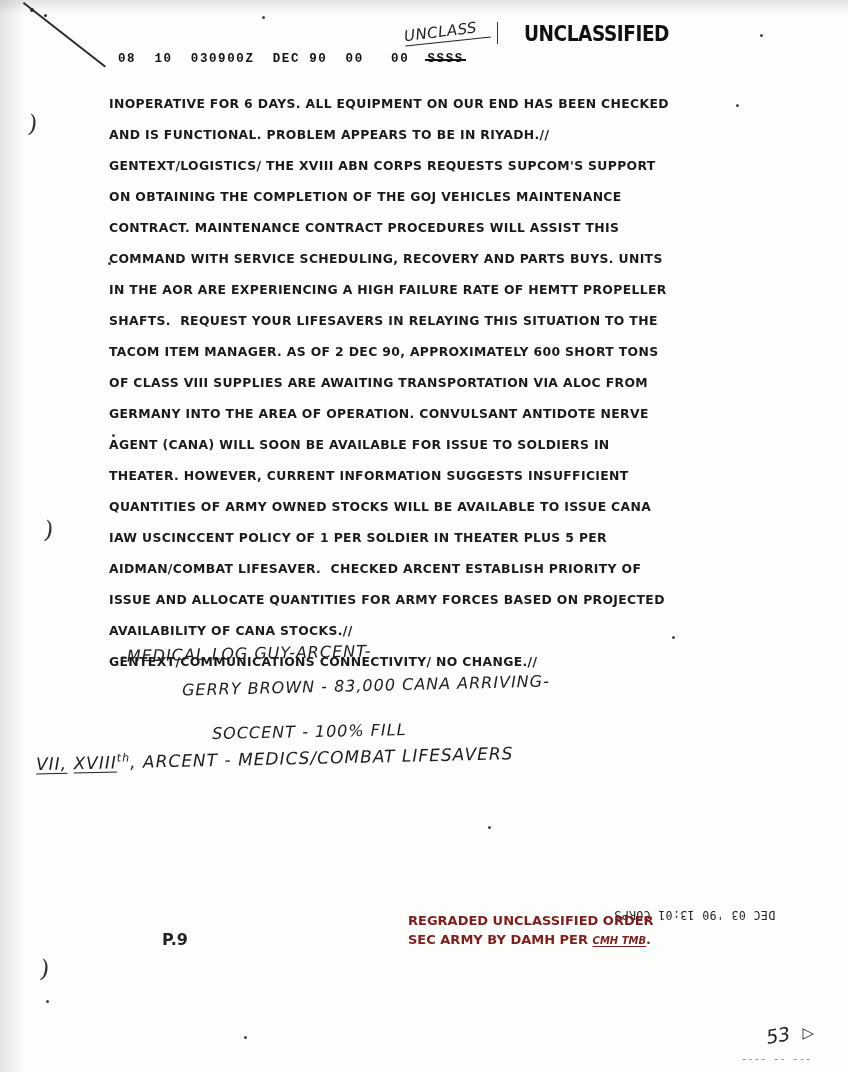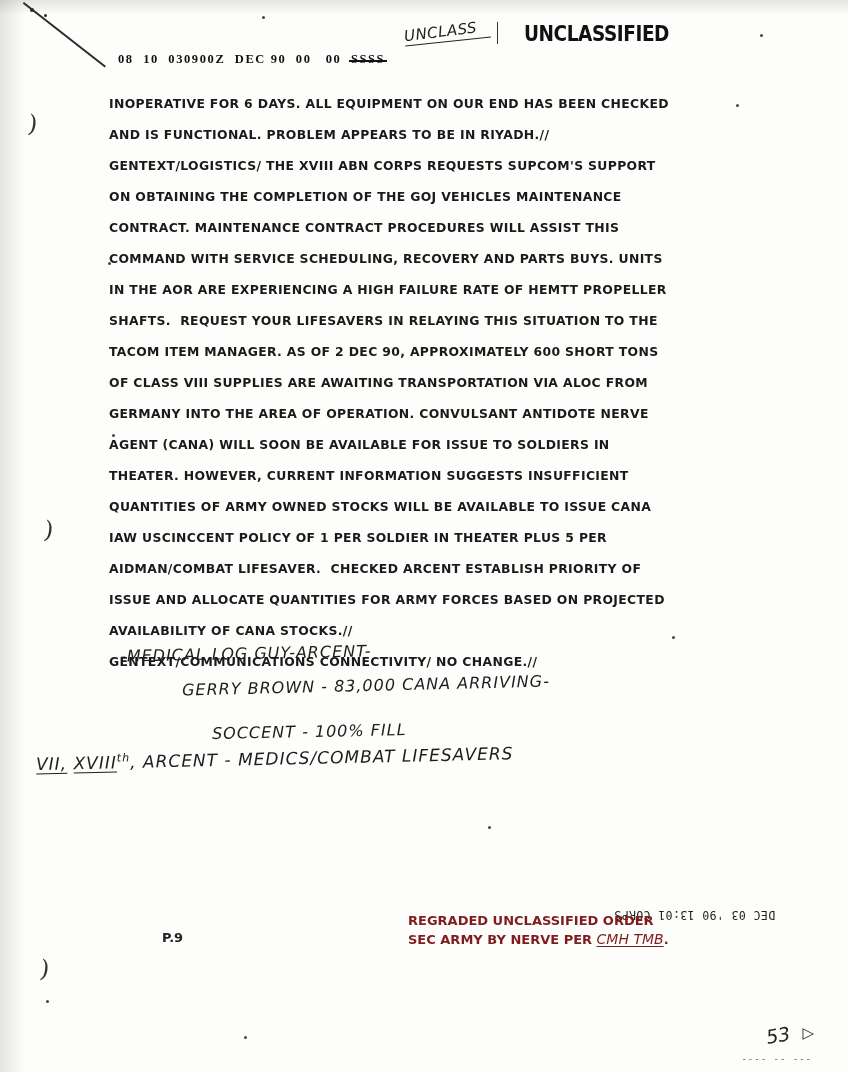--- a/index.html
+++ b/index.html
@@ -69,21 +69,21 @@
     display: block;
     width: 86px;
     height: 1px;
     background: #222;
     margin-top: 1px;
     transform: rotate(1deg);
   }
   .header-line {
     position: absolute;
     left: 118px; top: 52px;
-    font-family: Liberation Serif, serif;
+    font-family: Liberation Mono, monospace;
     font-weight: bold;
     font-size: 12.5px;
     letter-spacing: 1.6px;
     color: #111;
     white-space: pre;
   }
   .header-strike {
     position: relative;
     display: inline-block;
   }
@@ -159,21 +159,21 @@
     text-underline-offset: 3px;
   }
   .hand-4 .sm {
     font-size: 11px;
     vertical-align: super;
   }
   .page-num {
     position: absolute;
     left: 162px; top: 930px;
     font-family: "DejaVu Sans", sans-serif;
-    font-size: 13px;
+    font-size: 16px;
     font-weight: bold;
     color: #222;
   }
   .fax-footer {
     position: absolute;
     left: 614px; top: 908px;
     font-family: "DejaVu Sans Mono", monospace;
     font-size: 11.5px;
     color: #222;
     transform: rotate(180deg);
@@ -187,22 +187,22 @@
     font-weight: bold;
     font-size: 13px;
     color: #7f1d1d;
     line-height: 19px;
     white-space: nowrap;
     margin-top: 11px;
   }
   .regrade .hand-sig {
     font-family: "DejaVu Sans", sans-serif;
     font-style: italic;
-    font-weight: normal;
-    font-size: 14px;
+    font-weight: bold;
+    font-size: 10px;
     text-decoration: underline;
     text-underline-offset: 2px;
   }
   .corner-mark {
     position: absolute;
     right: 58px; bottom: 26px;
     font-family: "DejaVu Sans", sans-serif;
     font-style: italic;
     font-size: 19px;
     color: #222;
@@ -305,20 +305,20 @@
   <div class="hand hand-2">GERRY BROWN  -  83,000 CANA ARRIVING-</div>
   <div class="hand hand-3">SOCCENT - 100% FILL</div>
   <div class="hand hand-4"><span class="ul">VII,</span> <span class="ul">XVIII</span><span class="sm">th</span><span>, ARCENT  -  MEDICS/COMBAT LIFESAVERS</span></div>
 
   <div class="page-num">P.9</div>
 
   <div class="fax-footer">DEC 03 '90 13:01 CORPS</div>
 
   <div class="regrade">
     <div>REGRADED UNCLASSIFIED ORDER</div>
-    <div><span>SEC ARMY BY NERVE PER</span> <span class="hand-sig">CMH TMB</span><span>.</span></div>
+    <div><span>SEC ARMY BY DAMH PER</span> <span class="hand-sig">CMH TMB</span><span>.</span></div>
   </div>
 
   <div class="corner-mark">53</div>
   <div class="corner-arrow">▷</div>
   <div class="bottom-dots">---- -- ---</div>
 
 </div>
 
 </body></html>

